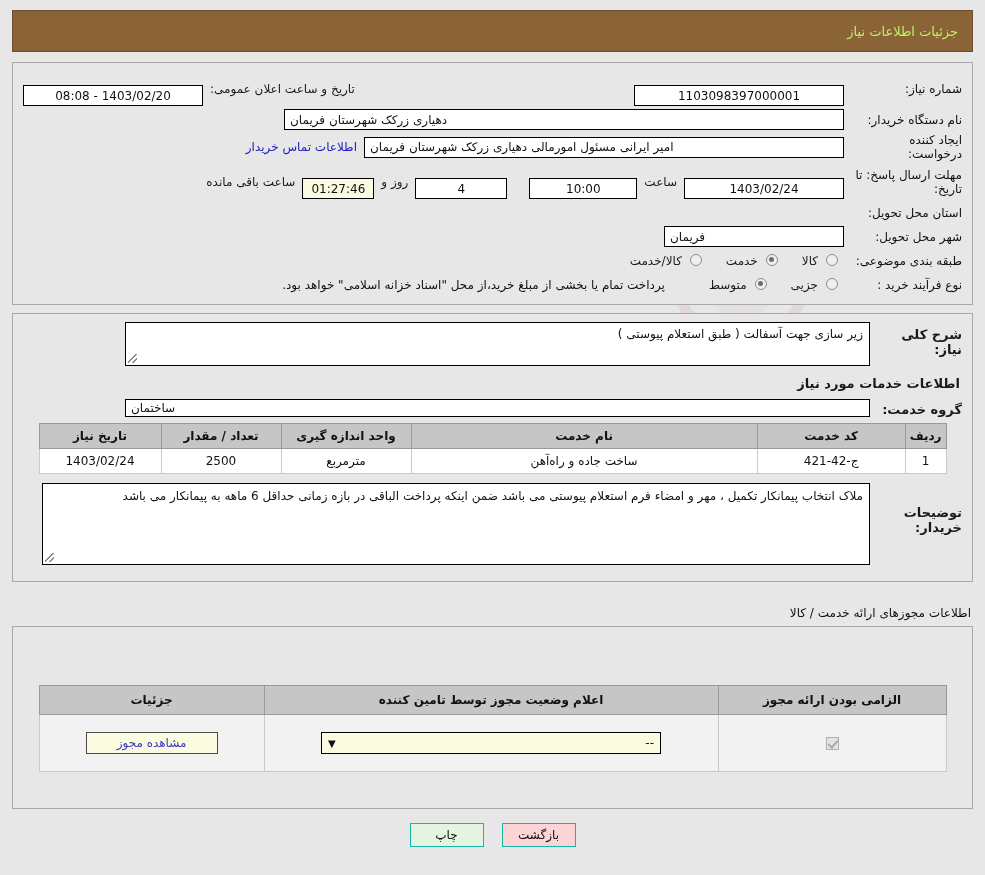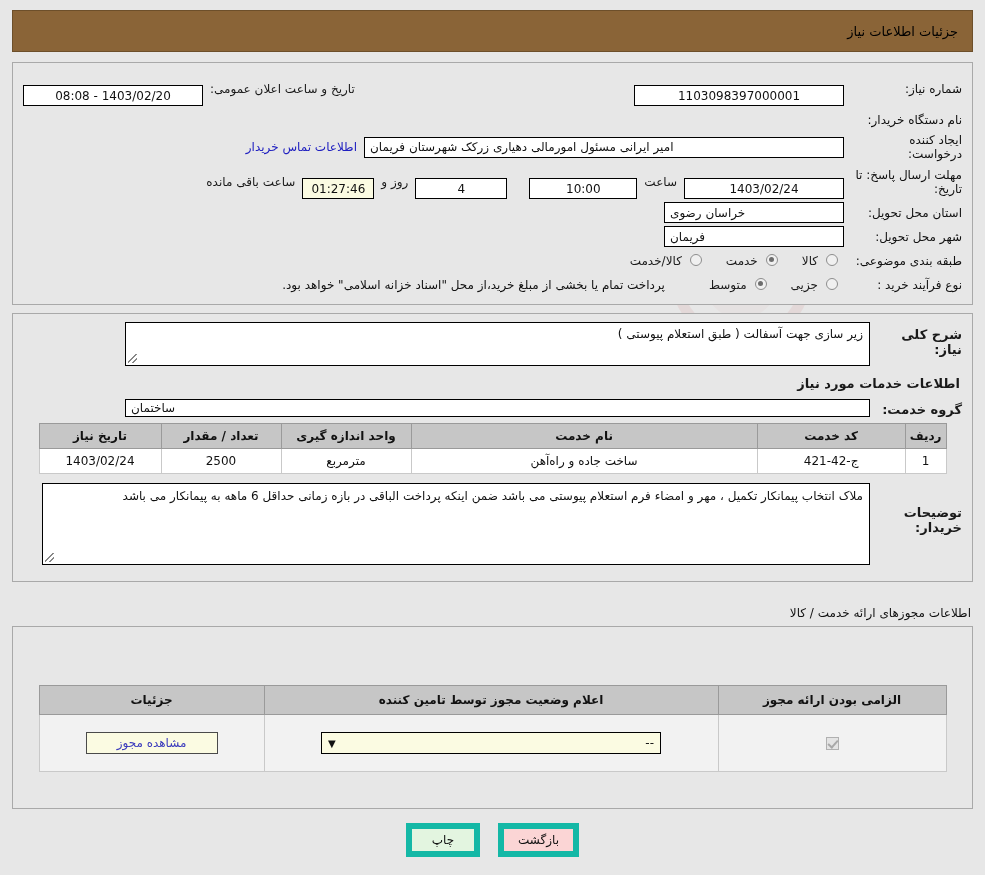--- a/index.html
+++ b/index.html
@@ -52,21 +52,21 @@
     margin: 10px 12px 0 12px;
     height: 42px;
     background: #8a6437;
     border: 1px solid #6d4f2a;
     display: flex;
     align-items: center;
     justify-content: flex-start;
     padding: 0 14px;
   }
   .topbar-title {
-    color: #000000;
+    color: #bef264;
     font-size: 13px;
     font-weight: normal;
   }
 
   
   .panel {
     margin: 10px 12px 0 12px;
     border: 1px solid #a9a9a9;
     background: #e7e7e7;
     padding: 8px 10px 10px 10px;
@@ -298,21 +298,21 @@
   .footer {
     margin-top: 14px;
     display: flex;
     align-items: center;
     justify-content: center;
     gap: 18px;
   }
   .btn {
     min-width: 74px;
     padding: 4px 14px;
-    border: 6px solid #14b8a6;
+    border: 1px solid #14b8a6;
     font-size: 12px;
     text-align: center;
     cursor: pointer;
   }
   .btn.back  { background: #fbd5d5; color: #111; }
   .btn.print { background: #e3f5e0; color: #111; }
 </style>
 </head>
 <body>
 
@@ -339,20 +339,21 @@
       <div class="row">
         <div class="lbl">شماره نیاز:</div>
         <div class="fld center" style="width:210px">1103098397000001</div>
         <div class="gap"></div>
         <div class="lbl-inline">تاریخ و ساعت اعلان عمومی:</div>
         <div class="fld center" style="width:180px">1403/02/20 - 08:08</div>
       </div>
 
       <div class="row">
         <div class="lbl">نام دستگاه خریدار:</div>
+        <div class="fld right" style="width:560px">دهیاری زرکک شهرستان فریمان</div>
       </div>
 
       <div class="row">
         <div class="lbl">ایجاد کننده درخواست:</div>
         <div class="fld right" style="width:480px">امیر ایرانی مسئول امورمالی دهیاری زرکک شهرستان فریمان</div>
         <div class="link">اطلاعات تماس خریدار</div>
       </div>
 
       <div class="row">
         <div class="lbl two-line">مهلت ارسال پاسخ: تا تاریخ:</div>
@@ -361,21 +362,20 @@
         <div class="fld center" style="width:108px">10:00</div>
         <div style="width:22px"></div>
         <div class="fld center" style="width:92px">4</div>
         <div class="lbl-inline">روز و</div>
         <div class="fld center yellow" style="width:72px">01:27:46</div>
         <div class="lbl-inline">ساعت باقی مانده</div>
       </div>
 
       <div class="row">
         <div class="lbl">استان محل تحویل:</div>
-        <div class="fld right" style="width:180px">خراسان رضوی</div>
       </div>
 
       <div class="row">
         <div class="lbl">شهر محل تحویل:</div>
         <div class="fld right" style="width:180px">فریمان</div>
       </div>
 
       <div class="row">
         <div class="lbl">طبقه بندی موضوعی:</div>
         <div class="radio-group">

